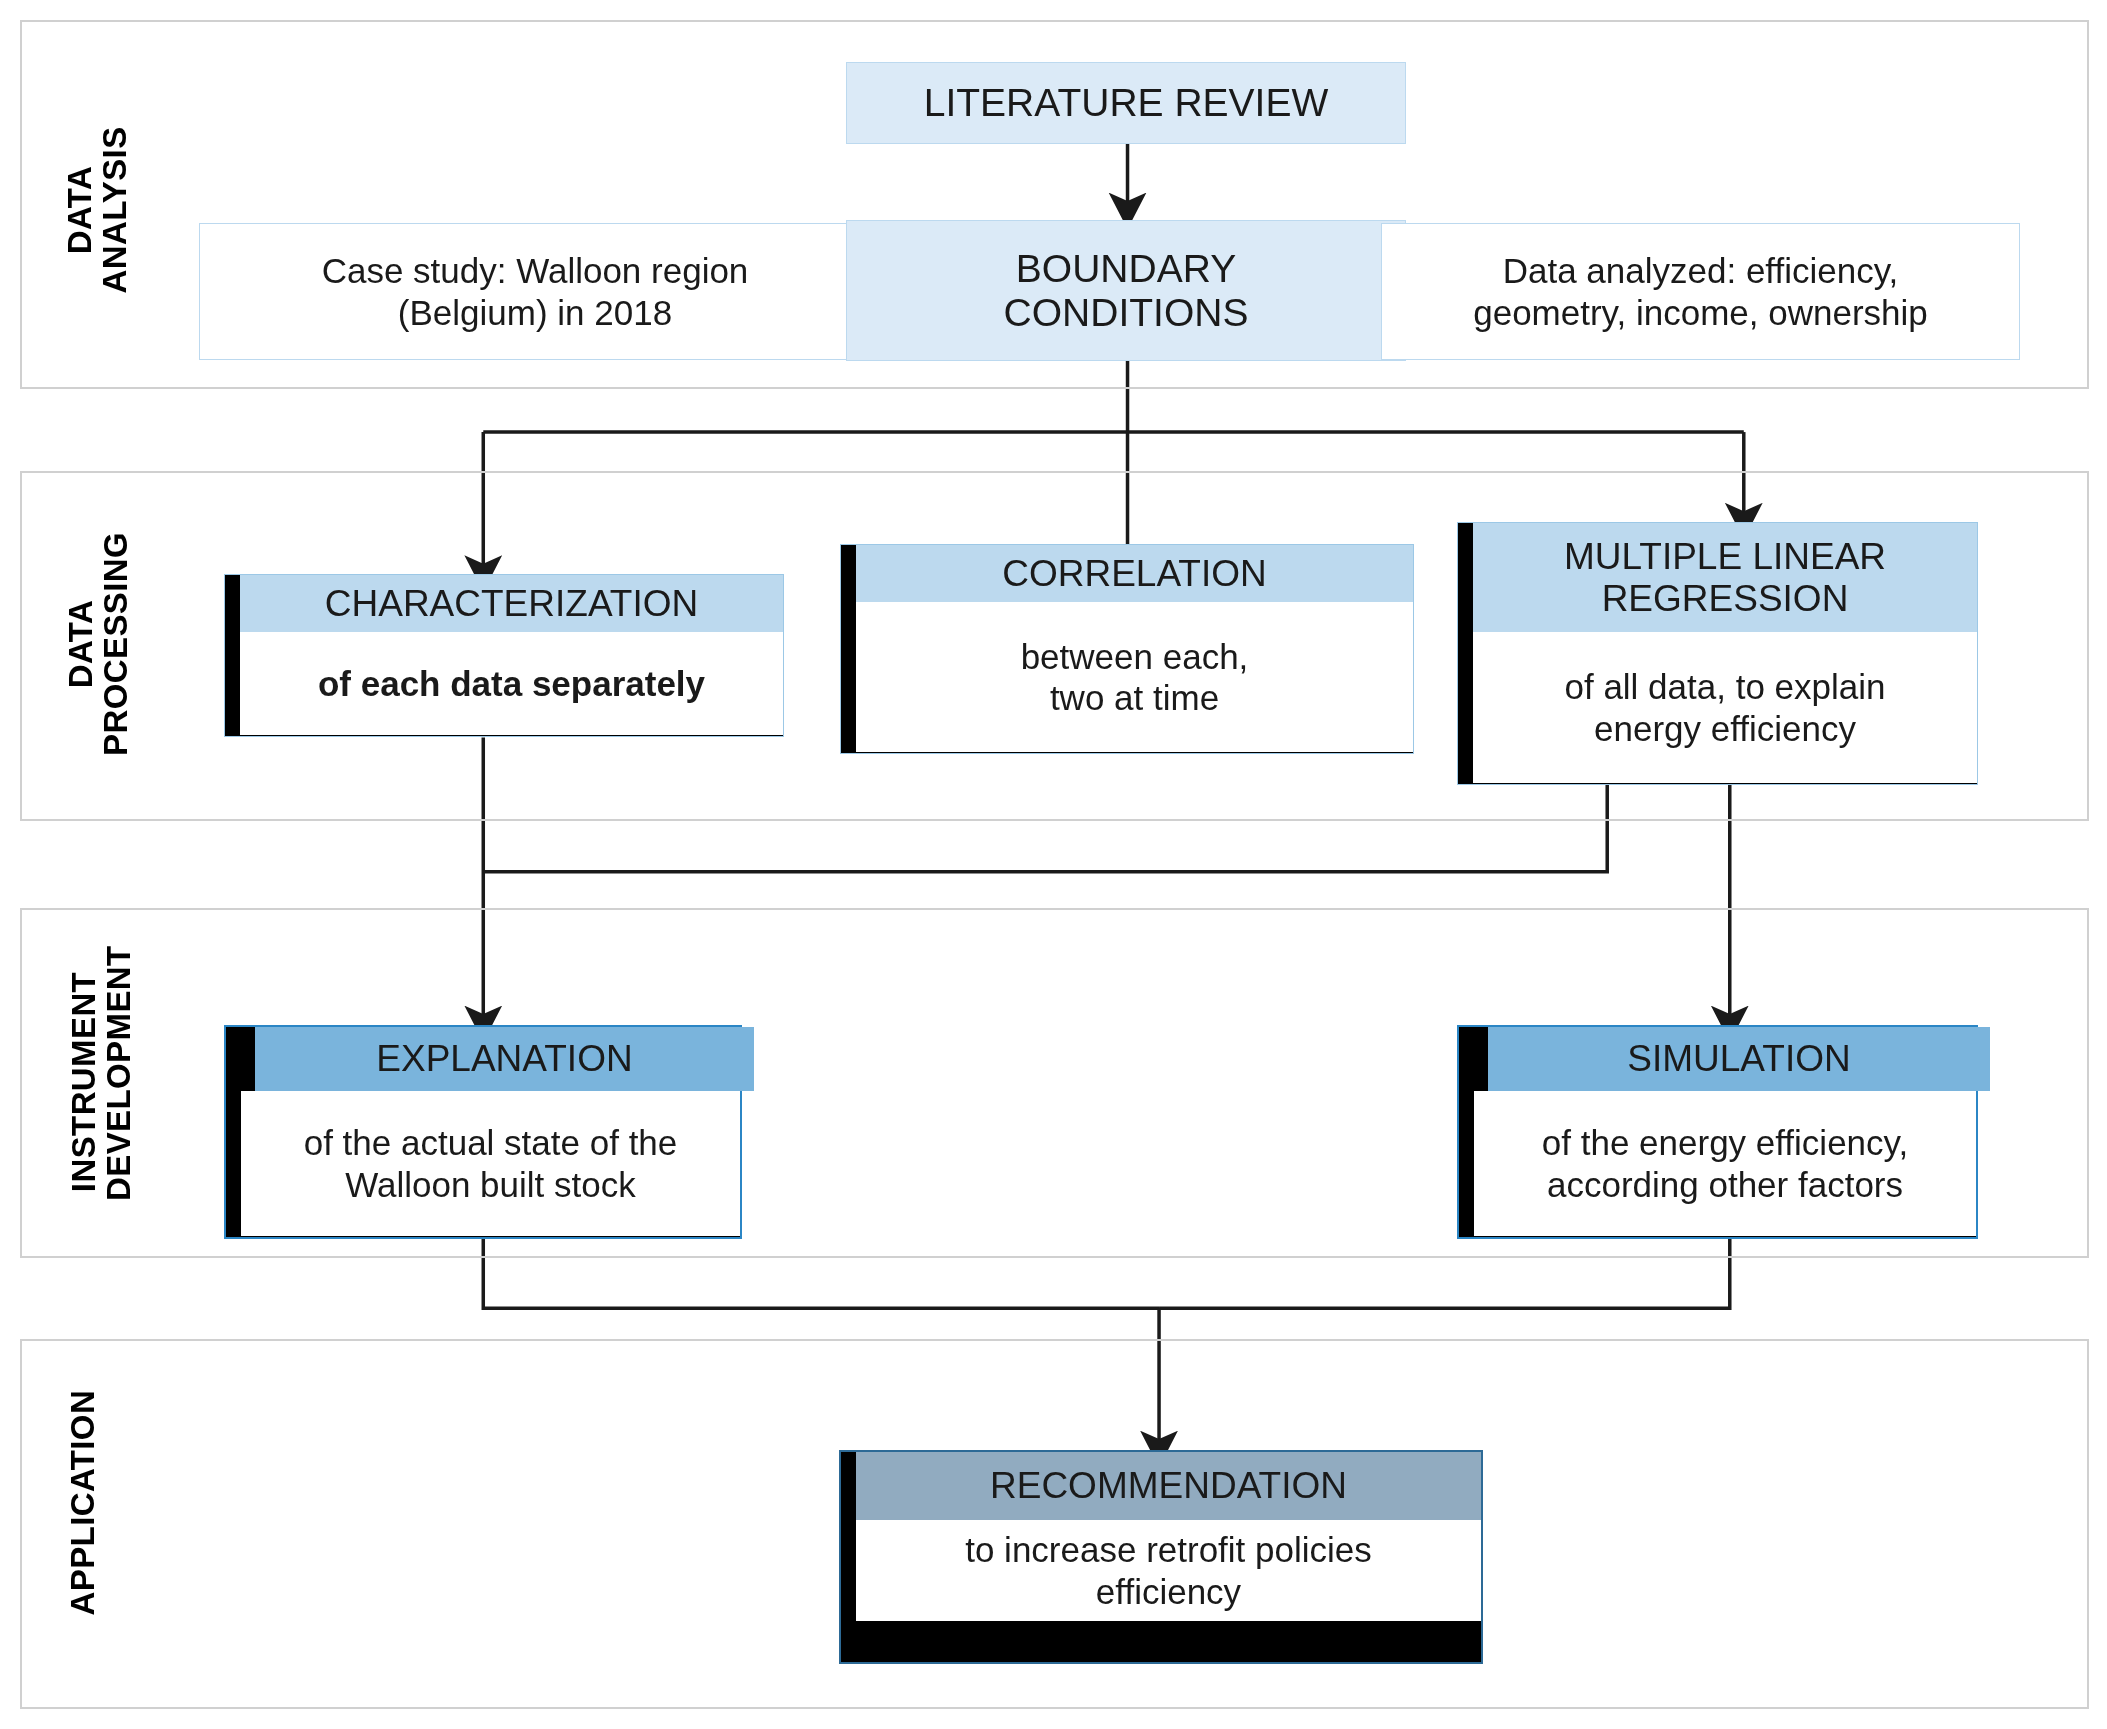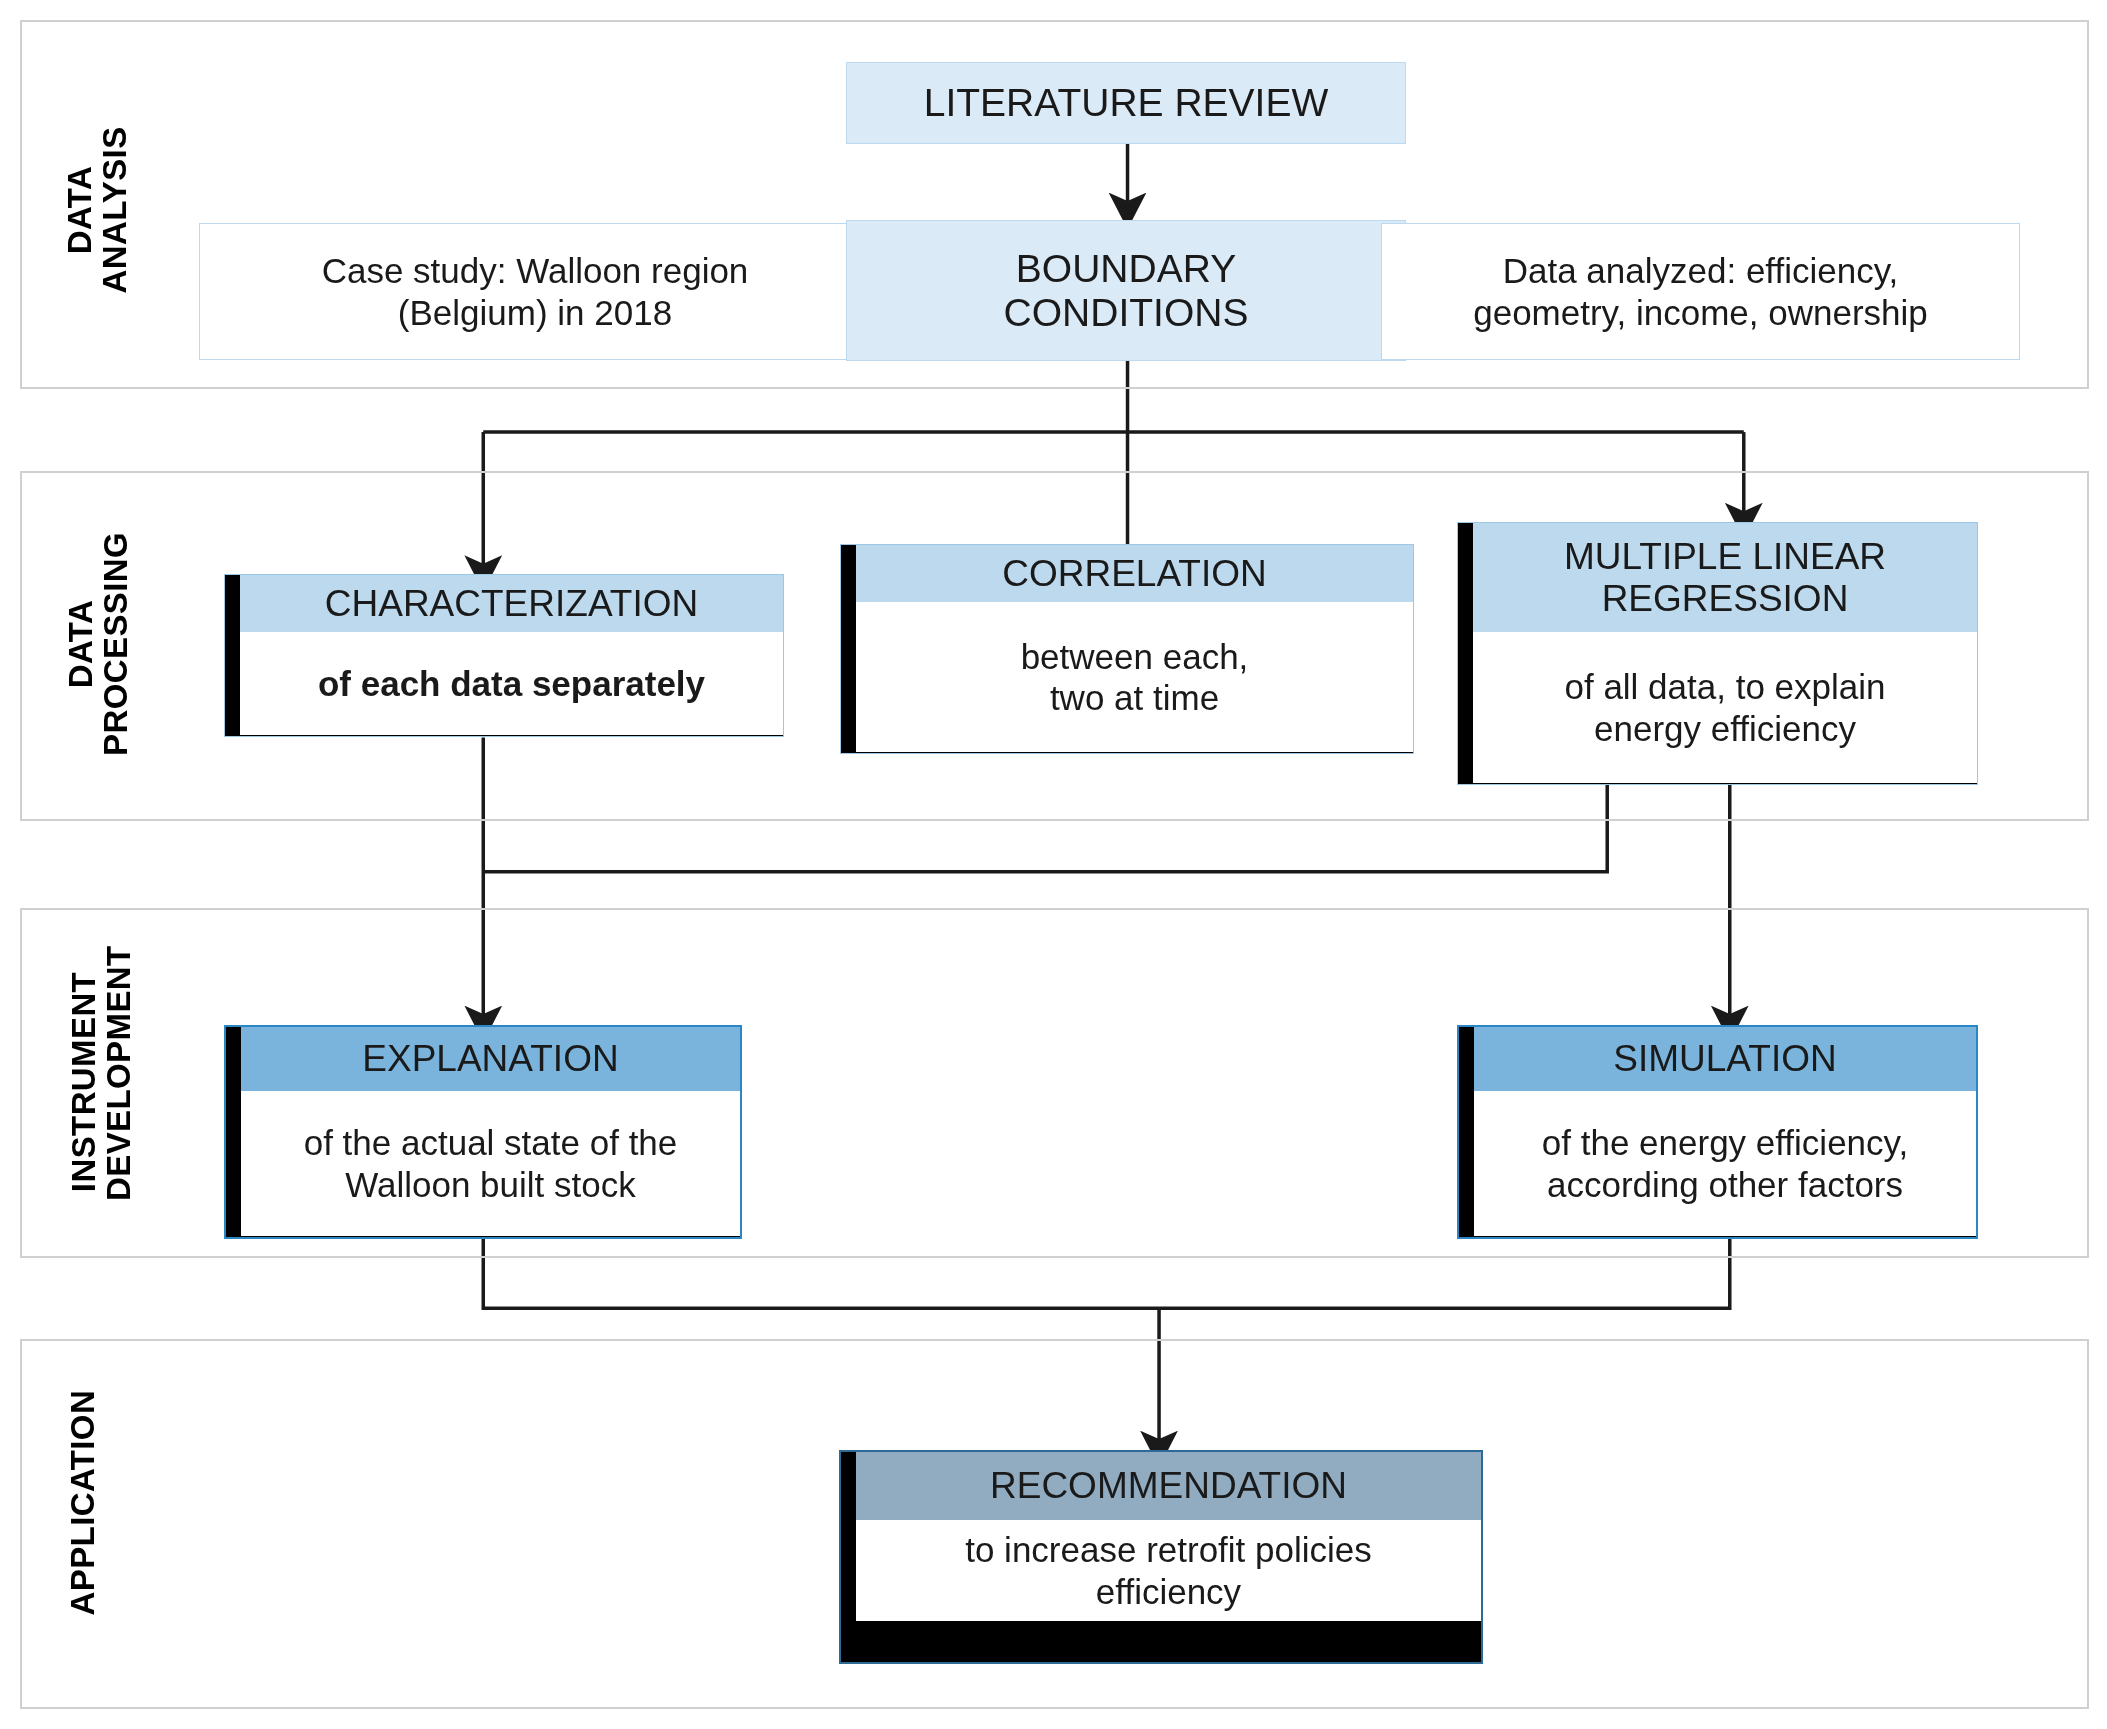--- a/index.html
+++ b/index.html
@@ -63,21 +63,21 @@
     line-height: 1.18;
     white-space: pre-line;
     color: #1a1a1a;
     background: #ffffff;
   }
 
   .v-light      { border: 1.4px solid #9cc8e6; }
   .v-light .hdr { background: #bcd9ee; }
 
   .v-mid      { border: 2.1px solid #2b86c5; }
-  .v-mid .hdr { background: #7ab4dc; }
+  .v-mid .hdr { background: #7ab4dc; margin-left: 14px; }
 
   .v-dark      { border: 2.1px solid #2d6a96; }
   .v-dark .hdr { background: #91abc0; text-align: right; }
 
   
   .plain {
     position: absolute;
     box-sizing: border-box;
     border: 1.4px solid #bcd9ef;
     background: #ffffff;

